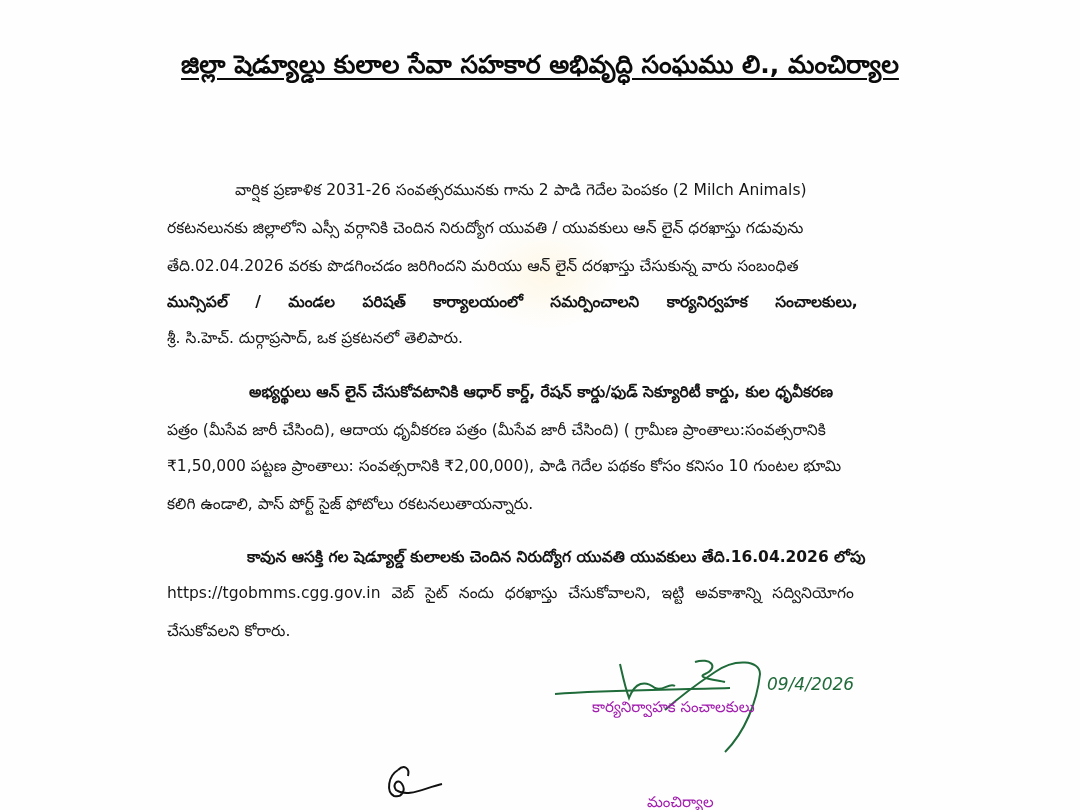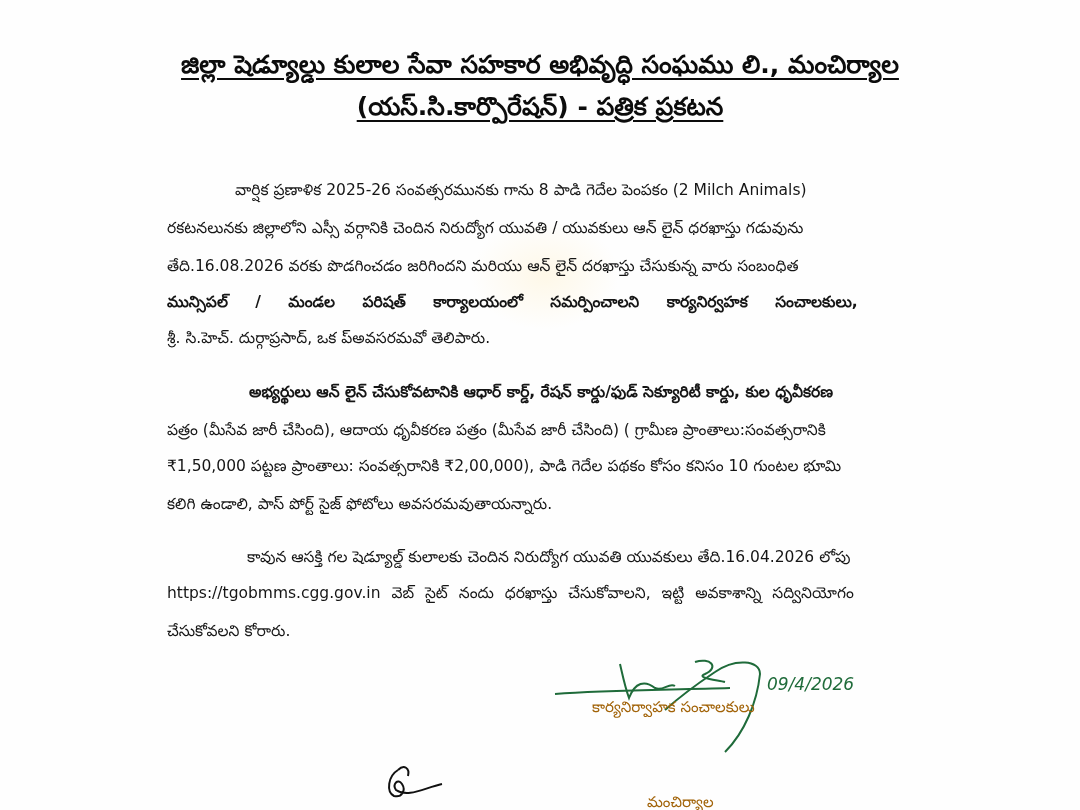--- a/index.html
+++ b/index.html
@@ -54,21 +54,21 @@
     .para .line > span {
       position: absolute;
       left: 0;
       top: 0;
       white-space: nowrap;
     }
 
     .sig-block {
       position: absolute;
       font-size: 15px;
-      color: #a16207;
+      color: #a21caf;
       white-space: nowrap;
     }
     .signature-svg {
       position: absolute;
       left: 545px;
       top: 652px;
       width: 320px;
       height: 110px;
     }
     .initial-svg {
@@ -91,60 +91,57 @@
 </head>
 <body>
 
 <div class="page">
 
   <div class="watermark"></div>
 
   <div class="title-line title-1">
     <span>జిల్లా షెడ్యూల్డు కులాల సేవా సహకార అభివృద్ధి సంఘము లి., మంచిర్యాల</span>
   </div>
-  <div class="title-line title-2">
-    <span>(యస్.సి.కార్పొరేషన్) - పత్రిక ప్రకటన</span>
-  </div>
 
   <div class="para" style="top:181px;">
     <div class="line" style="top:0px;">
-      <span style="left:68px;">వార్షిక ప్రణాళిక 2025-26 సంవత్సరమునకు గాను 8 పాడి గెదేల పెంపకం (2 Milch Animals)</span>
+      <span style="left:68px;">వార్షిక ప్రణాళిక 2031-26 సంవత్సరమునకు గాను 2 పాడి గెదేల పెంపకం (2 Milch Animals)</span>
     </div>
     <div class="line" style="top:38px;">
       <span>రకటనలునకు జిల్లాలోని ఎస్సీ వర్గానికి చెందిన నిరుద్యోగ యువతి / యువకులు ఆన్ లైన్ ధరఖాస్తు గడువును</span>
     </div>
     <div class="line" style="top:76px;">
-      <span>తేది.16.08.2026 వరకు పొడగించడం జరిగిందని మరియు ఆన్ లైన్ దరఖాస్తు చేసుకున్న వారు సంబంధిత</span>
+      <span>తేది.02.04.2026 వరకు పొడగించడం జరిగిందని మరియు ఆన్ లైన్ దరఖాస్తు చేసుకున్న వారు సంబంధిత</span>
     </div>
     <div class="line" style="top:112px;">
       <span style="word-spacing:22px;font-weight:bold;">మున్సిపల్  /  మండల పరిషత్ కార్యాలయంలో సమర్పించాలని కార్యనిర్వహక సంచాలకులు,</span>
     </div>
     <div class="line" style="top:148px;">
-      <span>శ్రీ. సి.హెచ్. దుర్గాప్రసాద్, ఒక ప్అవసరమవో తెలిపారు.</span>
+      <span>శ్రీ. సి.హెచ్. దుర్గాప్రసాద్, ఒక ప్రకటనలో తెలిపారు.</span>
     </div>
   </div>
 
   <div class="para" style="top:383px;">
     <div class="line" style="top:0px;">
       <span style="left:82px;font-weight:bold;">అభ్యర్థులు ఆన్ లైన్ చేసుకోవటానికి ఆధార్ కార్డ్, రేషన్ కార్డు/ఫుడ్ సెక్యూరిటీ కార్డు, కుల ధృవీకరణ</span>
     </div>
     <div class="line" style="top:38px;">
       <span>పత్రం (మీసేవ జారీ చేసింది), ఆదాయ ధృవీకరణ పత్రం (మీసేవ జారీ చేసింది) ( గ్రామీణ ప్రాంతాలు:సంవత్సరానికి</span>
     </div>
     <div class="line" style="top:74px;">
       <span>₹1,50,000 పట్టణ ప్రాంతాలు: సంవత్సరానికి ₹2,00,000),  పాడి గెదేల పథకం కోసం కనిసం 10 గుంటల భూమి</span>
     </div>
     <div class="line" style="top:112px;">
-      <span>కలిగి ఉండాలి, పాస్ పోర్ట్ సైజ్ ఫోటోలు అవసరమవుతాయన్నారు.</span>
+      <span>కలిగి ఉండాలి, పాస్ పోర్ట్ సైజ్ ఫోటోలు రకటనలుతాయన్నారు.</span>
     </div>
   </div>
 
   <div class="para" style="top:548px;">
     <div class="line" style="top:0px;">
-      <span style="left:80px;">కావున ఆసక్తి గల షెడ్యూల్డ్ కులాలకు చెందిన నిరుద్యోగ యువతి యువకులు తేది.16.04.2026 లోపు</span>
+      <span style="left:80px;font-weight:bold;">కావున ఆసక్తి గల షెడ్యూల్డ్ కులాలకు చెందిన నిరుద్యోగ యువతి యువకులు తేది.16.04.2026 లోపు</span>
     </div>
     <div class="line" style="top:36px;">
       <span style="word-spacing:6px;">https://tgobmms.cgg.gov.in వెబ్ సైట్ నందు ధరఖాస్తు చేసుకోవాలని, ఇట్టి అవకాశాన్ని సద్వినియోగం</span>
     </div>
     <div class="line" style="top:74px;">
       <span>చేసుకోవలని కోరారు.</span>
     </div>
   </div>
 
   <svg class="signature-svg" viewBox="0 0 320 110">

